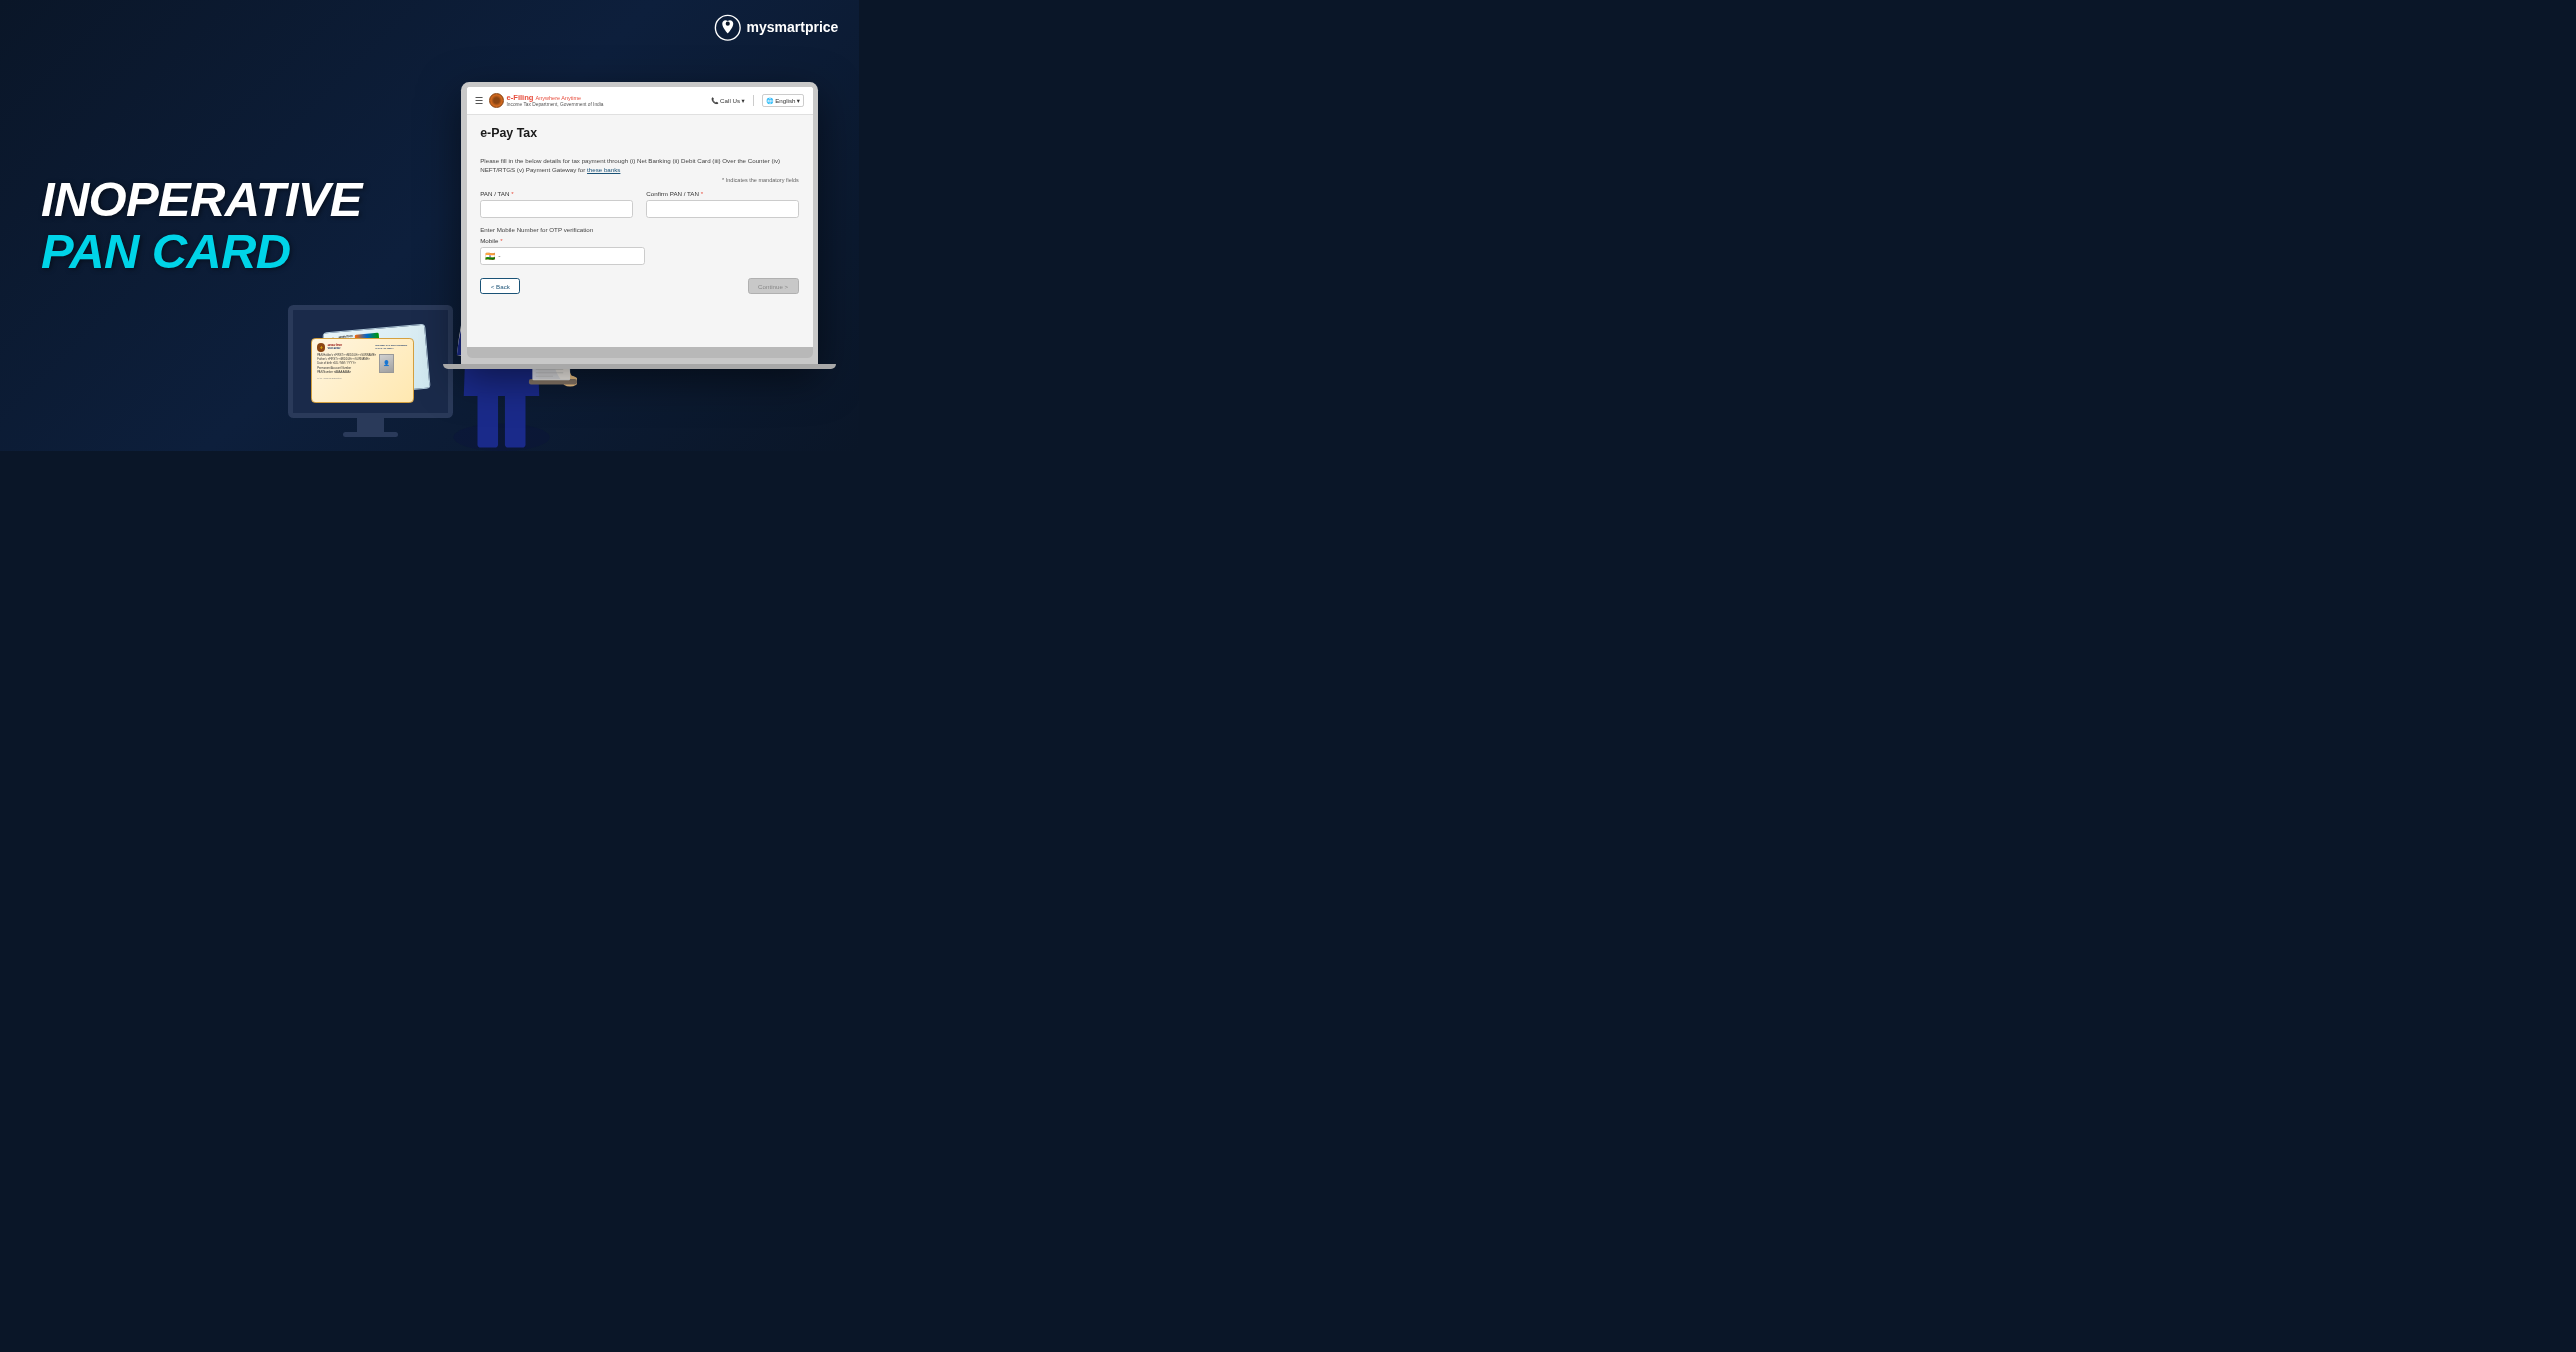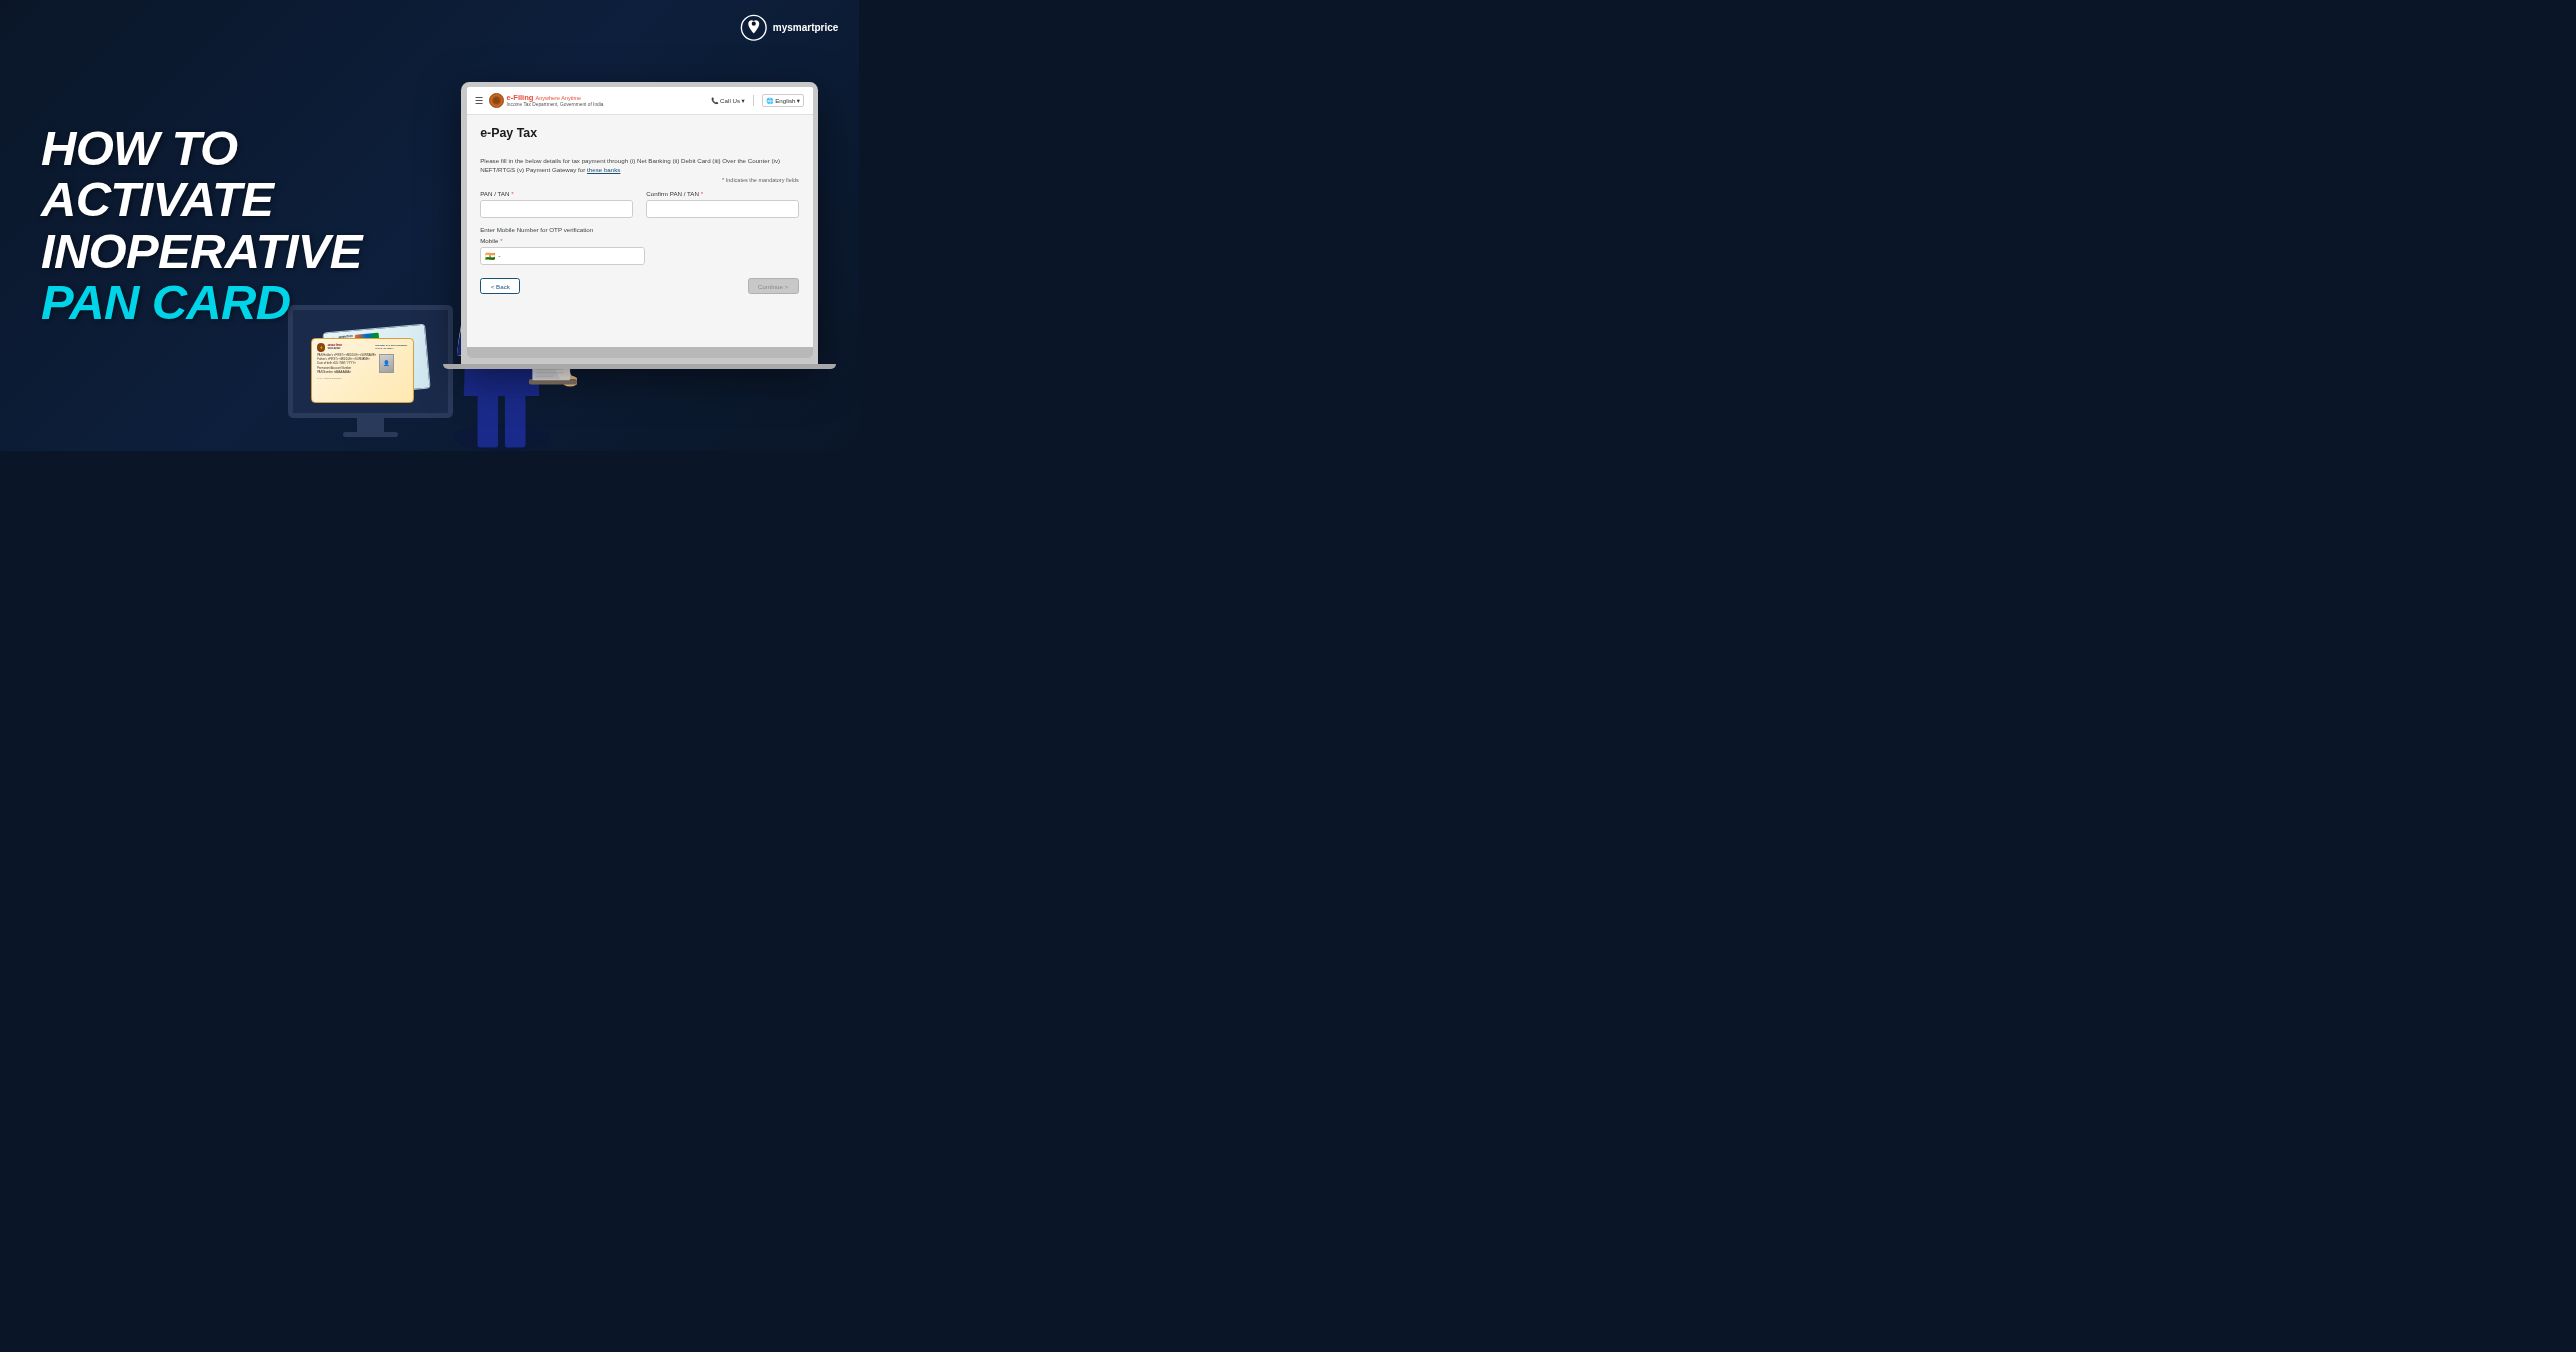--- a/index.html
+++ b/index.html
@@ -46,21 +46,21 @@
 
     
     .logo {
       position: absolute;
       top: 13.7px;
       right: 20.6px;
       display: flex;
       align-items: center;
       gap: 5.5px;
       color: white;
-      font-size: 10px;
+      font-size: 14px;
       font-weight: bold;
     }
 
     .logo-icon {
       width: 27.5px;
       height: 27.5px;
     }
 
     .monitor-screen {
       background: #1a2a4a;
@@ -443,21 +443,20 @@
     <svg class="logo-icon" viewBox="0 0 40 40" fill="none">
       <circle cx="20" cy="20" r="18" fill="none" stroke="white" stroke-width="2"></circle>
       <path d="M12 14 C12 10 16 8 20 10 C24 8 28 10 28 14 C28 20 20 28 20 28 C20 28 12 20 12 14Z" fill="white"></path>
       <circle cx="20" cy="14" r="3" fill="#0a1628"></circle>
     </svg>
     <span>mysmartprice</span>
   </div>
 
   <div class="left-content">
     <div class="headline">
-      <div>HOW TO ACTIVATE</div>
       <div>
         <span>INOPERATIVE </span><span class="cyan">PAN CARD</span>
       </div>
     </div>
   </div>
 
   <div style="position:absolute; left:254px; bottom:0; width:330px; height:412px; z-index:5;">
 
     <div class="monitor-area">
       <div class="monitor-screen">

